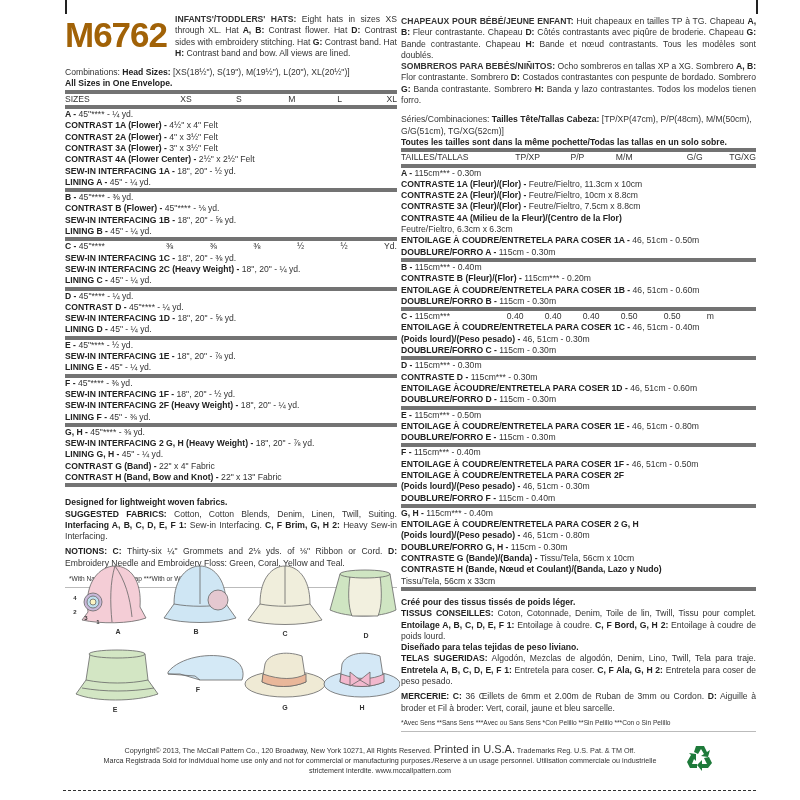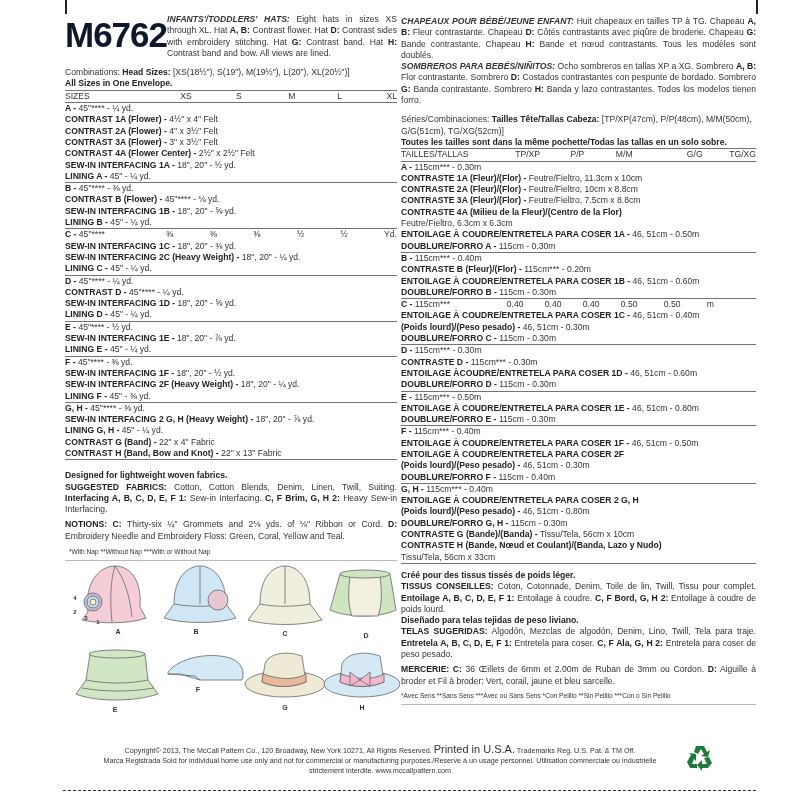--- a/index.html
+++ b/index.html
@@ -2,24 +2,24 @@
 <html><head>
 <meta charset="utf-8">
 <style>
   html, body { margin:0; padding:0; background:#fff; }
   body { width:800px; height:800px; position:relative; overflow:hidden; font-family:"Liberation Sans", sans-serif; color:#333; }
   .col { position:absolute; font-size:8.6px; line-height:11.3px; }
   .left { left:65px; top:14px; width:332px; }
   .right { left:401px; top:14px; width:355px; }
   b, .b { font-weight:bold; color:#222; }
   .hdr { display:flex; align-items:flex-start; }
-  .code { font-family:"Liberation Sans", sans-serif; font-weight:bold; font-size:35px; line-height:34px; color:#0f172a; letter-spacing:-1px; margin-top:4px; }
+  .code { font-family:"Liberation Sans", sans-serif; font-weight:bold; font-size:35px; line-height:34px; color:#a16207; letter-spacing:-1px; margin-right:8px; margin-top:4px; }
   .intro { font-size:8.6px; line-height:11.3px; text-align:justify; }
-  .intro .t { font-weight:bold;font-style:italic; }
-  .sep { border-top:1px solid #737373;gap:8px; }
+  .intro .t { font-weight:bold; }
+  .sep { border-top:4px solid #737373;gap:8px; }
   .row { display:flex; }
   .row span { display:inline-block; }
   .mark { position:absolute; background:#222; width:2px; }
   .hats { position:absolute; left:70px; top:562px; width:330px; height:180px; }
   .footer { position:absolute; left:85px; top:744px; width:590px; font-size:7.2px; line-height:10px; text-align:center; color:#333; }
   .footer .big { font-size:11px; }
   .dash { position:absolute; left:63px; top:790px; width:693px; border-top:1px dashed #333; }
   .recycle { position:absolute; left:685px; top:743px; width:30px; height:30px; }
   .just { text-align:justify; }
   .small { font-size:6.6px; }

